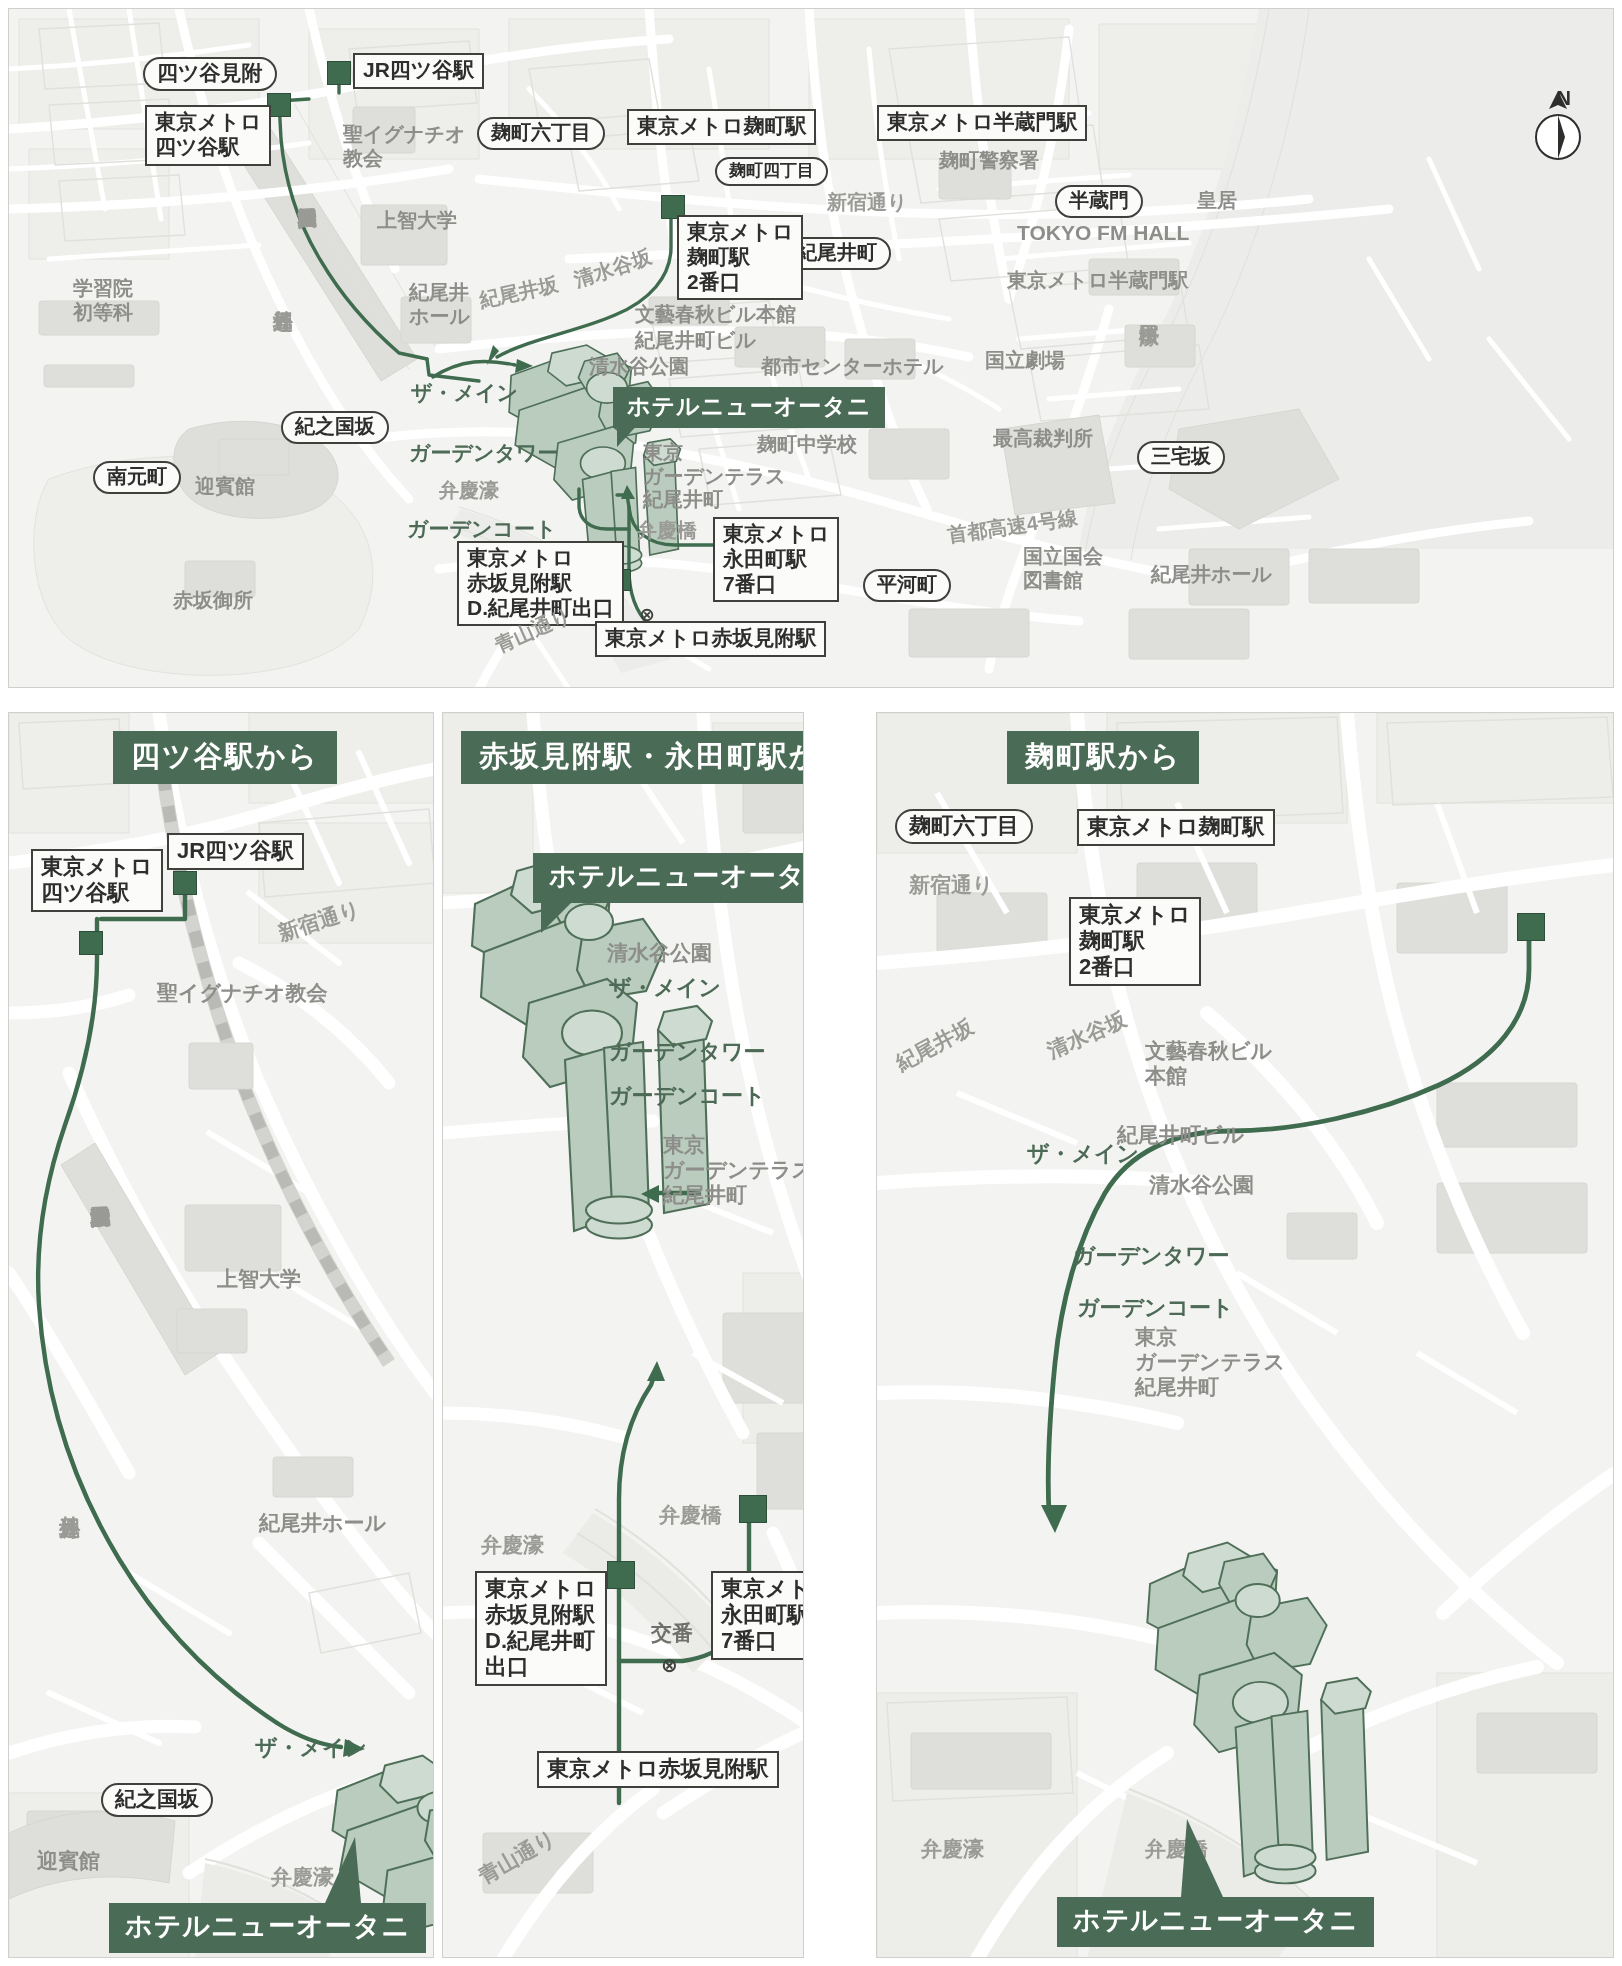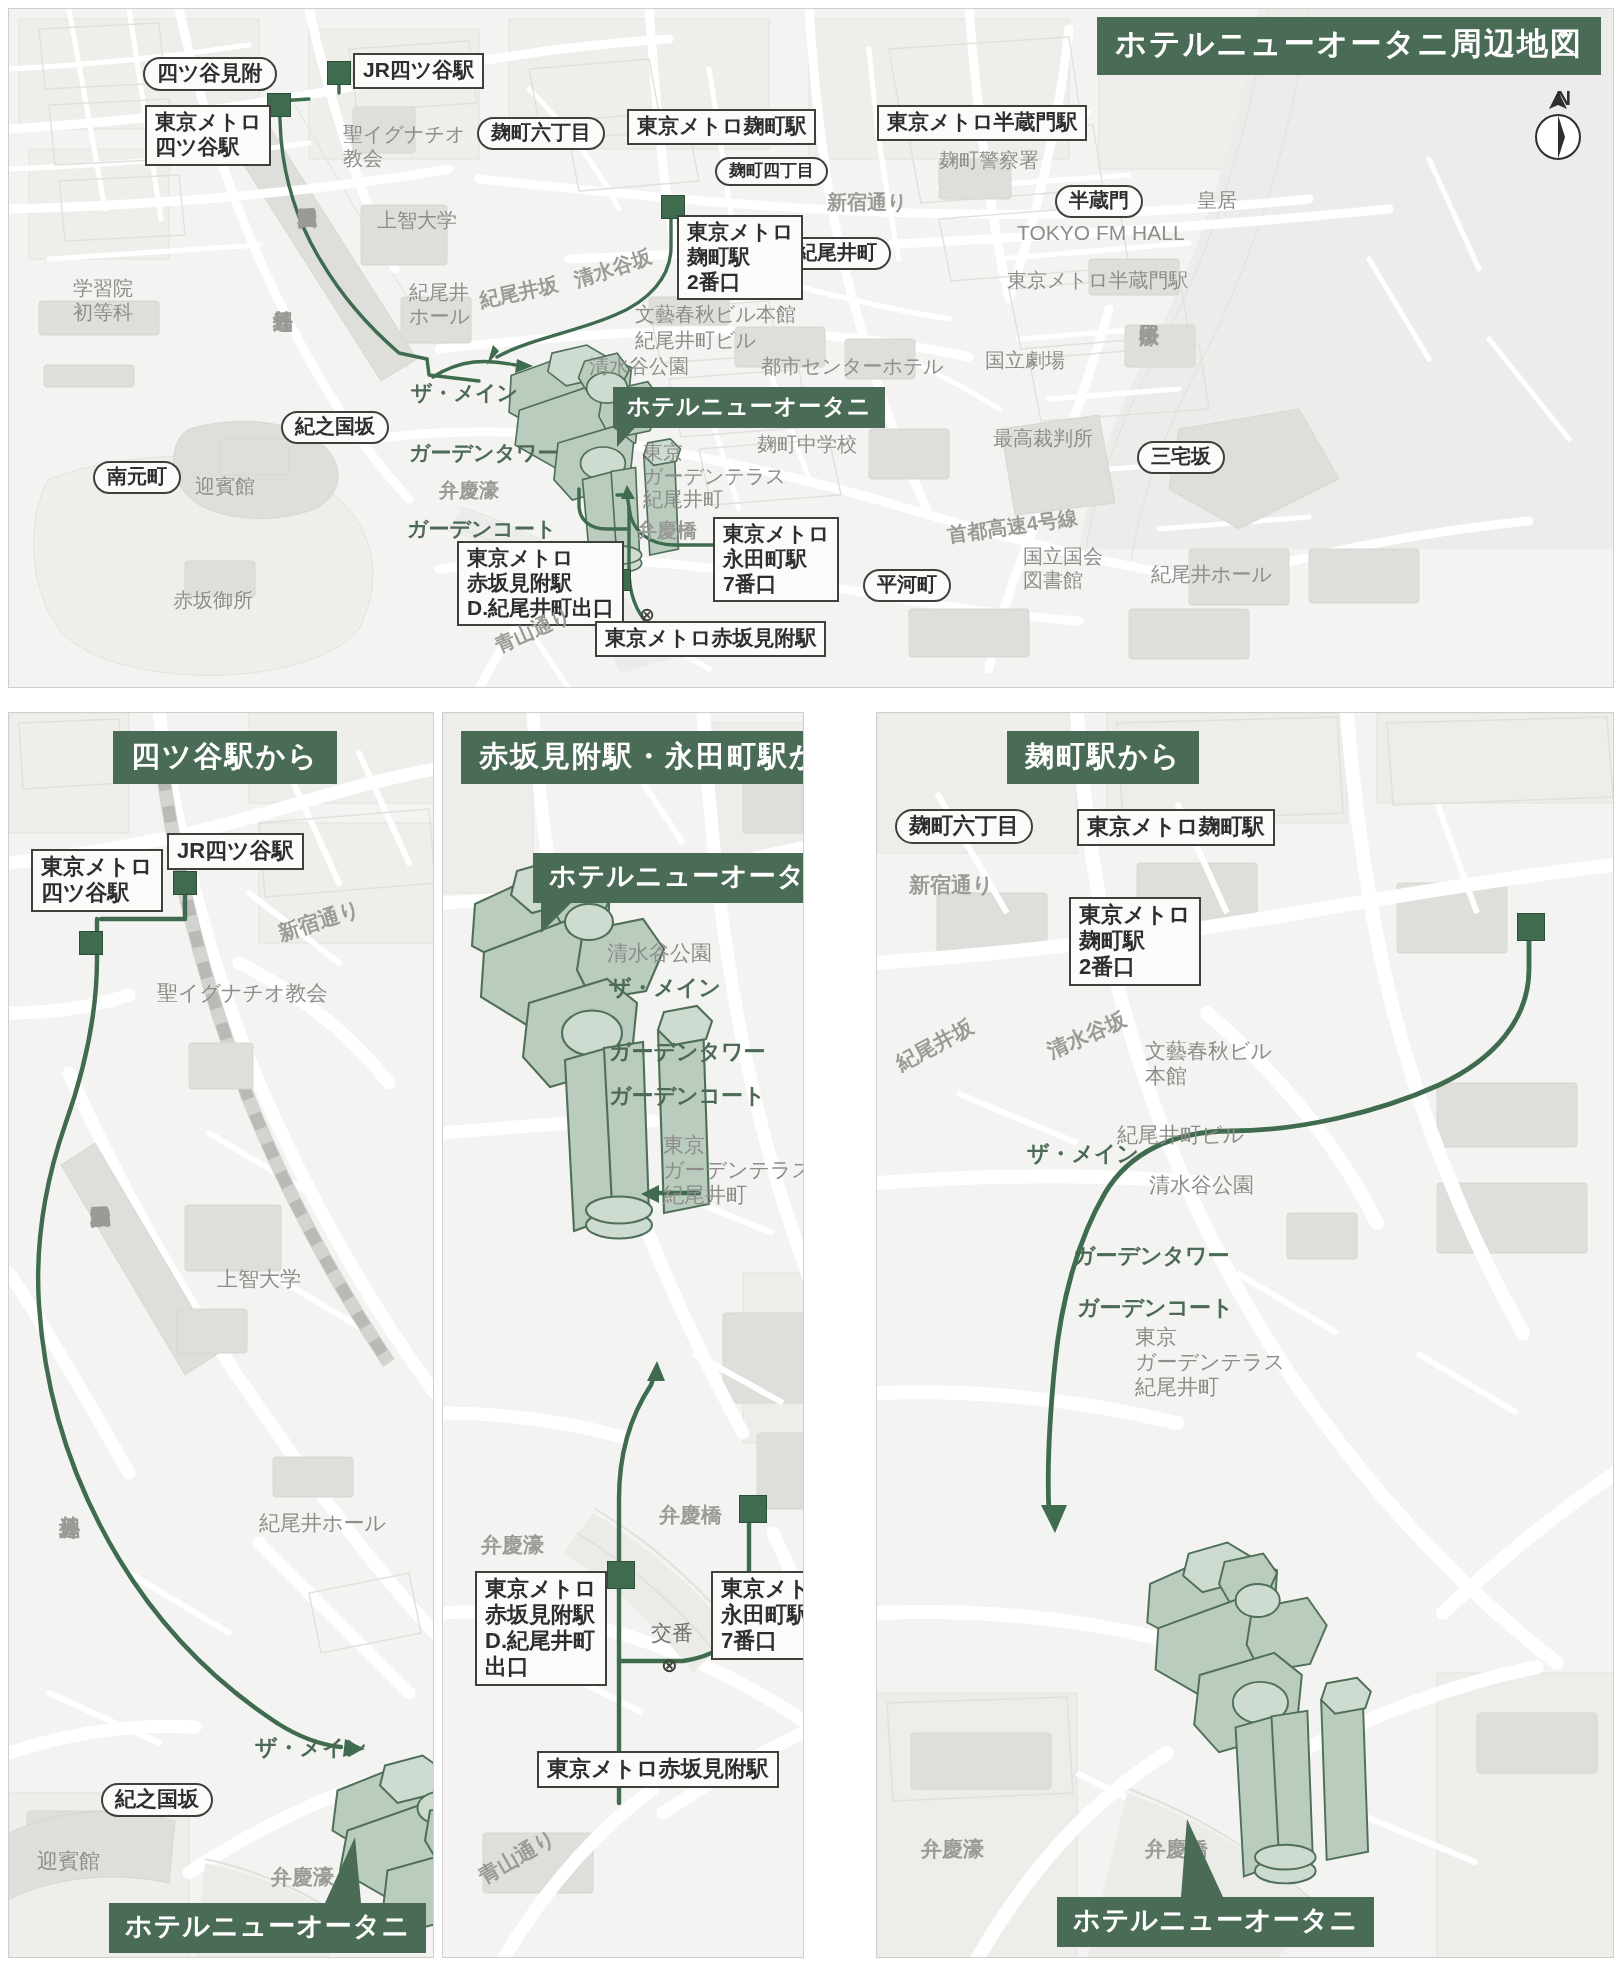--- a/index.html
+++ b/index.html
@@ -6,21 +6,21 @@
   body{width:1622px;height:1966px;font-family:"Liberation Sans","DejaVu Sans",sans-serif;
        -webkit-font-smoothing:antialiased;}
 
   
   .panel{position:absolute;overflow:hidden;background:#f3f3f1;border:1px solid #cfcfcb;box-sizing:border-box;}
   .panel .mapsvg{position:absolute;left:0;top:0;}
 
   
   .lbl{position:absolute;white-space:pre;line-height:1.18;}
   
-  .place{color:#8d8d8a;font-weight:400;}
+  .place{color:#8d8d8a;font-weight:700;}
   
   .feat{color:#4c6a55;font-weight:700;}
   
   .road{color:#9a9a96;font-weight:700;}
   
   .pill{border:2px solid #3f3f3c;border-radius:999px;background:#fbfbfa;color:#2e2e2c;
         font-weight:700;padding:2px 12px 3px;}
   
   .box{border:2px solid #3f3f3c;background:#fbfbfa;color:#2e2e2c;font-weight:700;
        padding:3px 8px 4px;}
@@ -197,21 +197,20 @@
     <polygon fill="#3f6b4e" points="490,342 478,356 484,336"></polygon>
 
     <path class="route" d="M714 536 L666 536 C640 536 622 522 620 498 L618 486"></path>
     <polygon fill="#3f6b4e" points="612,490 618,476 626,490"></polygon>
     <path class="route" d="M614 486 L608 486"></path>
     <path class="route" d="M620 498 L620 560 C620 586 628 604 640 616"></path>
     <path class="route" d="M620 520 L598 520 C580 520 570 510 570 496 L570 480"></path>
 
   </svg>
 
-  <div class="lbl banner title" style="right:12px;top:8px;">ホテルニューオータニ周辺地図</div>
 
   <svg class="compass" width="70" height="90" viewBox="0 0 70 90" style="right:20px;top:78px;">
     <polygon points="35,4 44,22 35,18 26,22" fill="#2e2e2c"></polygon>
     <circle cx="35" cy="50" r="22" fill="#ffffff" stroke="#2e2e2c" stroke-width="2"></circle>
     <path d="M35 28 L42 50 L35 72 Z" fill="#2e2e2c"></path>
     <path d="M35 28 L28 50 L35 72 Z" fill="#ffffff"></path>
   </svg>
   <div class="lbl" style="right:42px;top:78px;font-size:20px;font-weight:700;color:#2e2e2c;">N</div>
 
   <div class="stn" style="left:318px;top:52px;width:22px;height:22px;"></div>

